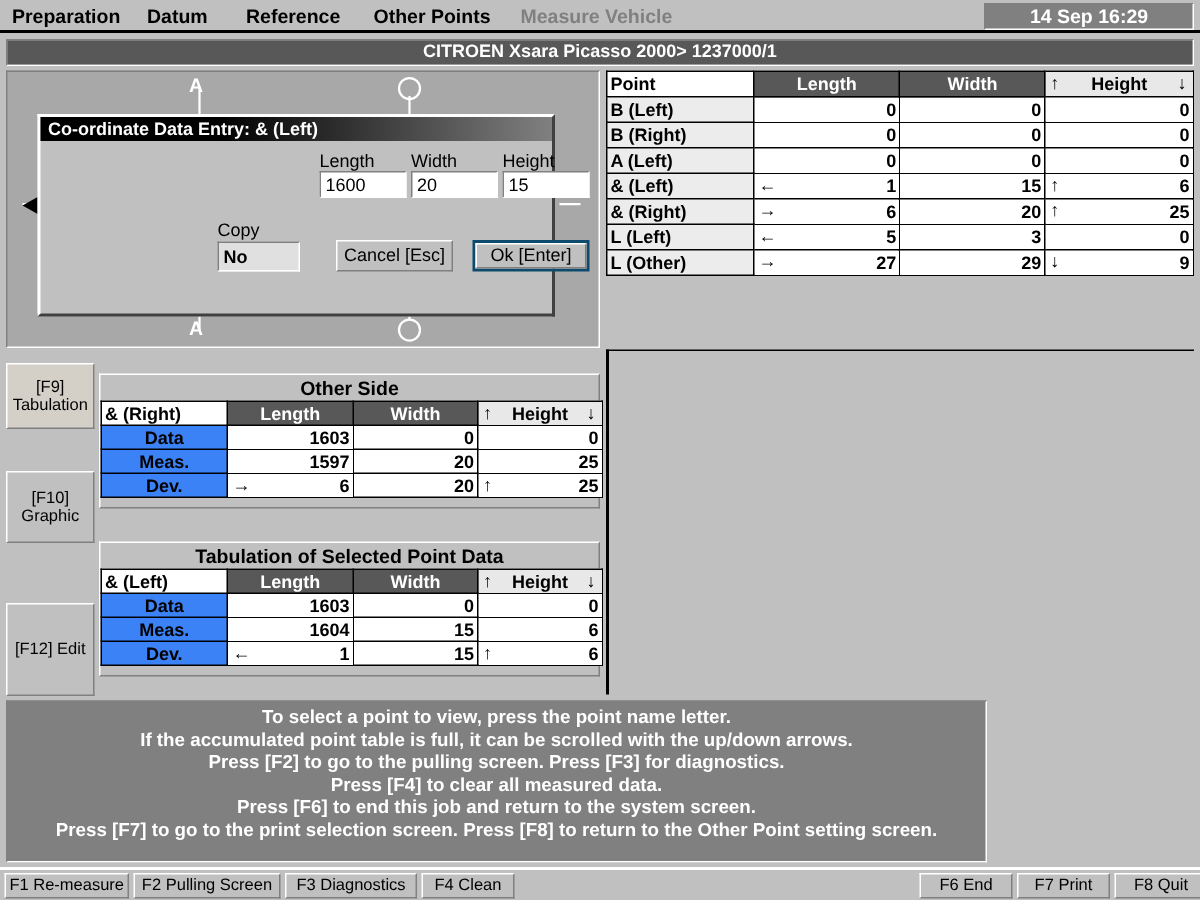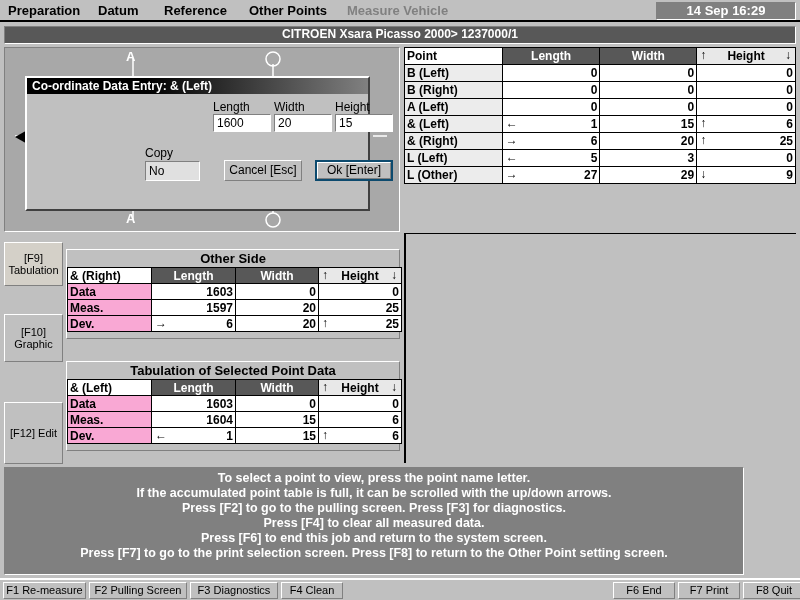--- a/index.html
+++ b/index.html
@@ -38,21 +38,21 @@
   #dialog{position:absolute;left:25px;top:76px;width:345px;height:135px;background:#c0c0c0;box-sizing:border-box;}
   #dialog-title{height:16px;line-height:16px;padding-left:5px;color:#fff;font-weight:bold;font-size:12px;
     background:linear-gradient(to right,#000000 0%,#000000 35%,#808080 100%);}
   #dlg-body{position:relative;height:calc(100% - 16px);}
   #copy-other-side{position:absolute;left:10px;top:8px;width:58px;height:76px;background:#c0c0c0;
      font-size:11px;text-align:center;line-height:13px;display:flex;align-items:center;justify-content:center;box-sizing:border-box;}
   .fld-group{position:absolute;top:6px;}
   .fld-label{font-size:12px;height:14px;line-height:14px;}
   .fld-box{height:18px;background:#fff;box-sizing:border-box;padding-left:3px;line-height:16px;font-size:12px;}
   #copy-label{position:absolute;left:118px;top:52px;font-size:12px;}
-  #copy-value{position:absolute;left:118px;top:67px;width:55px;height:20px;background:#e0e0e0;box-sizing:border-box;padding-left:3px;line-height:18px;font-size:12px;}
+  #copy-value{position:absolute;left:118px;top:67px;width:55px;height:20px;background:#e0e0e0;box-sizing:border-box;padding-left:3px;line-height:18px;font-size:12px;font-weight:bold;}
   .dlg-btn{position:absolute;height:21px;background:#c0c0c0;text-align:center;line-height:19px;font-size:12px;box-sizing:border-box;}
   #ok-button{border:2px solid #0c4a6e;}
   #ok-inner{width:100%;height:100%;background:#c0c0c0;box-sizing:border-box;line-height:13px;
             display:flex;align-items:center;justify-content:center;font-size:12px;}
 
   
   .sidebtn{position:absolute;left:4px;width:59px;background:#c0c0c0;font-size:11px;
            text-align:center;line-height:12px;display:flex;align-items:center;justify-content:center;box-sizing:border-box;}
   #f9-tab{top:242px;height:44px;background:#d4d0c8;}
   #f10-graphic{top:290px;height:48px;margin-top:24px;}
@@ -60,35 +60,35 @@
 
   
   .panel{position:absolute;background:#c0c0c0;box-sizing:border-box;}
   .panel-title{text-align:center;font-weight:bold;font-size:13px;height:17px;line-height:17px;}
   table.grid{border-collapse:collapse;width:100%;table-layout:fixed;background:#fff;}
   table.grid td,table.grid th{border:1px solid #000;font-size:12px;height:16px;padding:0 2px;font-weight:bold;box-sizing:border-box;}
   th.dark{background:#585858;color:#fff;text-align:center;}
   th.pointhdr{background:#fff;color:#000;text-align:left;}
   th.hgt{background:#e8e8e8;color:#000;text-align:center;position:relative;}
   td.num{text-align:right;background:#fff;}
-  td.lbl{text-align:left;background:#f9a8d4;}
+  td.lbl{text-align:center;background:#3b82f6;}
   td.rowhdr{text-align:left;background:#ececec;}
   .arrowcell{position:relative;}
   .arrowcell .ar{position:absolute;left:3px;top:0;font-weight:normal;font-size:12px;line-height:15px;}
   .hgt .upar{position:absolute;left:3px;top:0;font-weight:normal;line-height:15px;}
   .hgt .dnar{position:absolute;right:4px;top:0;font-weight:normal;line-height:15px;}
 
   
   #points-panel{position:absolute;left:404px;top:47px;width:392px;height:185px;box-sizing:border-box;}
   #points-table td,#points-table th{height:17px;}
   #right-empty{position:absolute;left:404px;top:233px;width:392px;height:230px;background:#c0c0c0;box-sizing:border-box;
      border-left:2px solid #000;border-top:1px solid #000;}
 
   
-  #help{position:absolute;left:4px;top:467px;width:740px;height:108px;background:#808080;box-sizing:border-box;
+  #help{position:absolute;left:4px;top:467px;width:654px;height:108px;background:#808080;box-sizing:border-box;
         text-align:center;color:#fff;font-weight:bold;font-size:12.5px;padding-top:3px;}
   #help div{line-height:15px;}
 
   
   #statusbar{position:absolute;left:0;top:578px;width:800px;height:22px;background:#c0c0c0;box-sizing:border-box;
              border-top:2px solid #fff;}
   .fkey{position:absolute;top:2px;height:17px;line-height:15px;background:#c0c0c0;font-size:11px;text-align:center;box-sizing:border-box;}
 </style>
 </head>
 <body>

